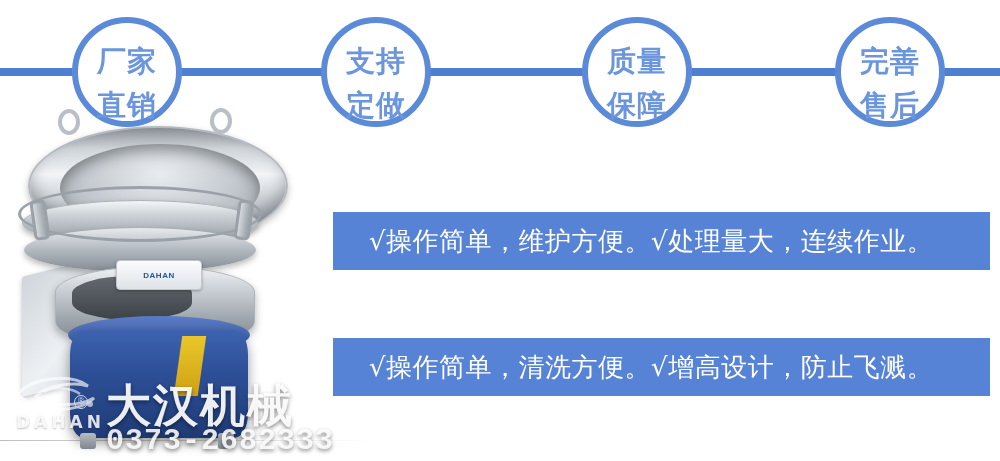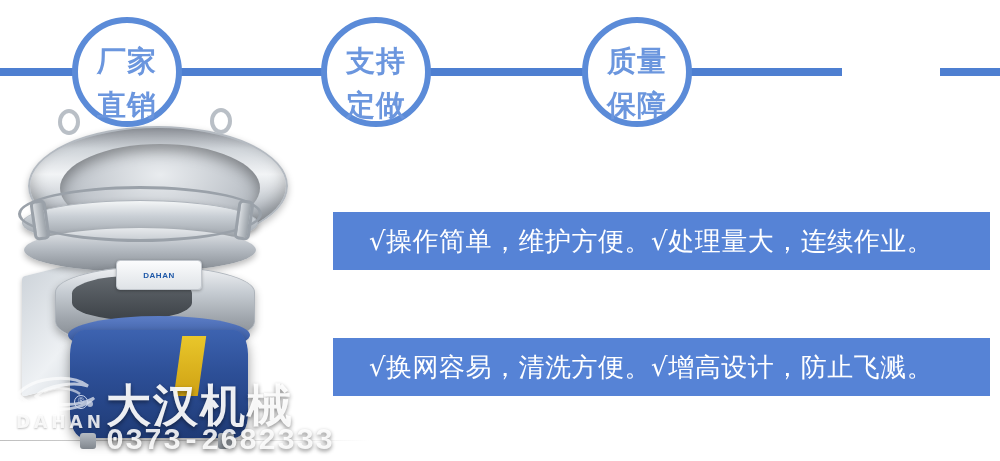--- a/index.html
+++ b/index.html
@@ -209,20 +209,24 @@
     <div class="badge" style="left:321px;">
       <span class="l1">支持</span>
       <span class="l2">定做</span>
     </div>
 
     <div class="badge" style="left:582px;">
       <span class="l1">质量</span>
       <span class="l2">保障</span>
     </div>
 
+    <div class="badge" style="left:835px;">
+      <span class="l1">完善</span>
+      <span class="l2">售后</span>
+    </div>
   </div>
 
   <div class="product">
     <div class="p-shadowplate"></div>
 
     <div class="bowl">
       <div class="bowl-inner"></div>
     </div>
     <div class="lug l1"></div>
     <div class="lug l2"></div>
@@ -255,17 +259,17 @@
     <div class="wm-cn">大汉机械</div>
     <div class="wm-phone">0373-2682333</div>
   </div>
   <div class="reg-mark" style="left:74px;top:395px;z-index:7;">®</div>
 
   <div class="feature-bar" id="bar-1">
     <div class="feature-text">√操作简单，维护方便。√处理量大，连续作业。</div>
   </div>
 
   <div class="feature-bar" id="bar-2">
-    <div class="feature-text">√换网容易，清洗方便。√增高设计，防止飞溅。</div>
+    <div class="feature-text">√操作简单，清洗方便。√增高设计，防止飞溅。</div>
   </div>
 
   <div class="bottom-rule"></div>
 </div>
 
 </body></html>

